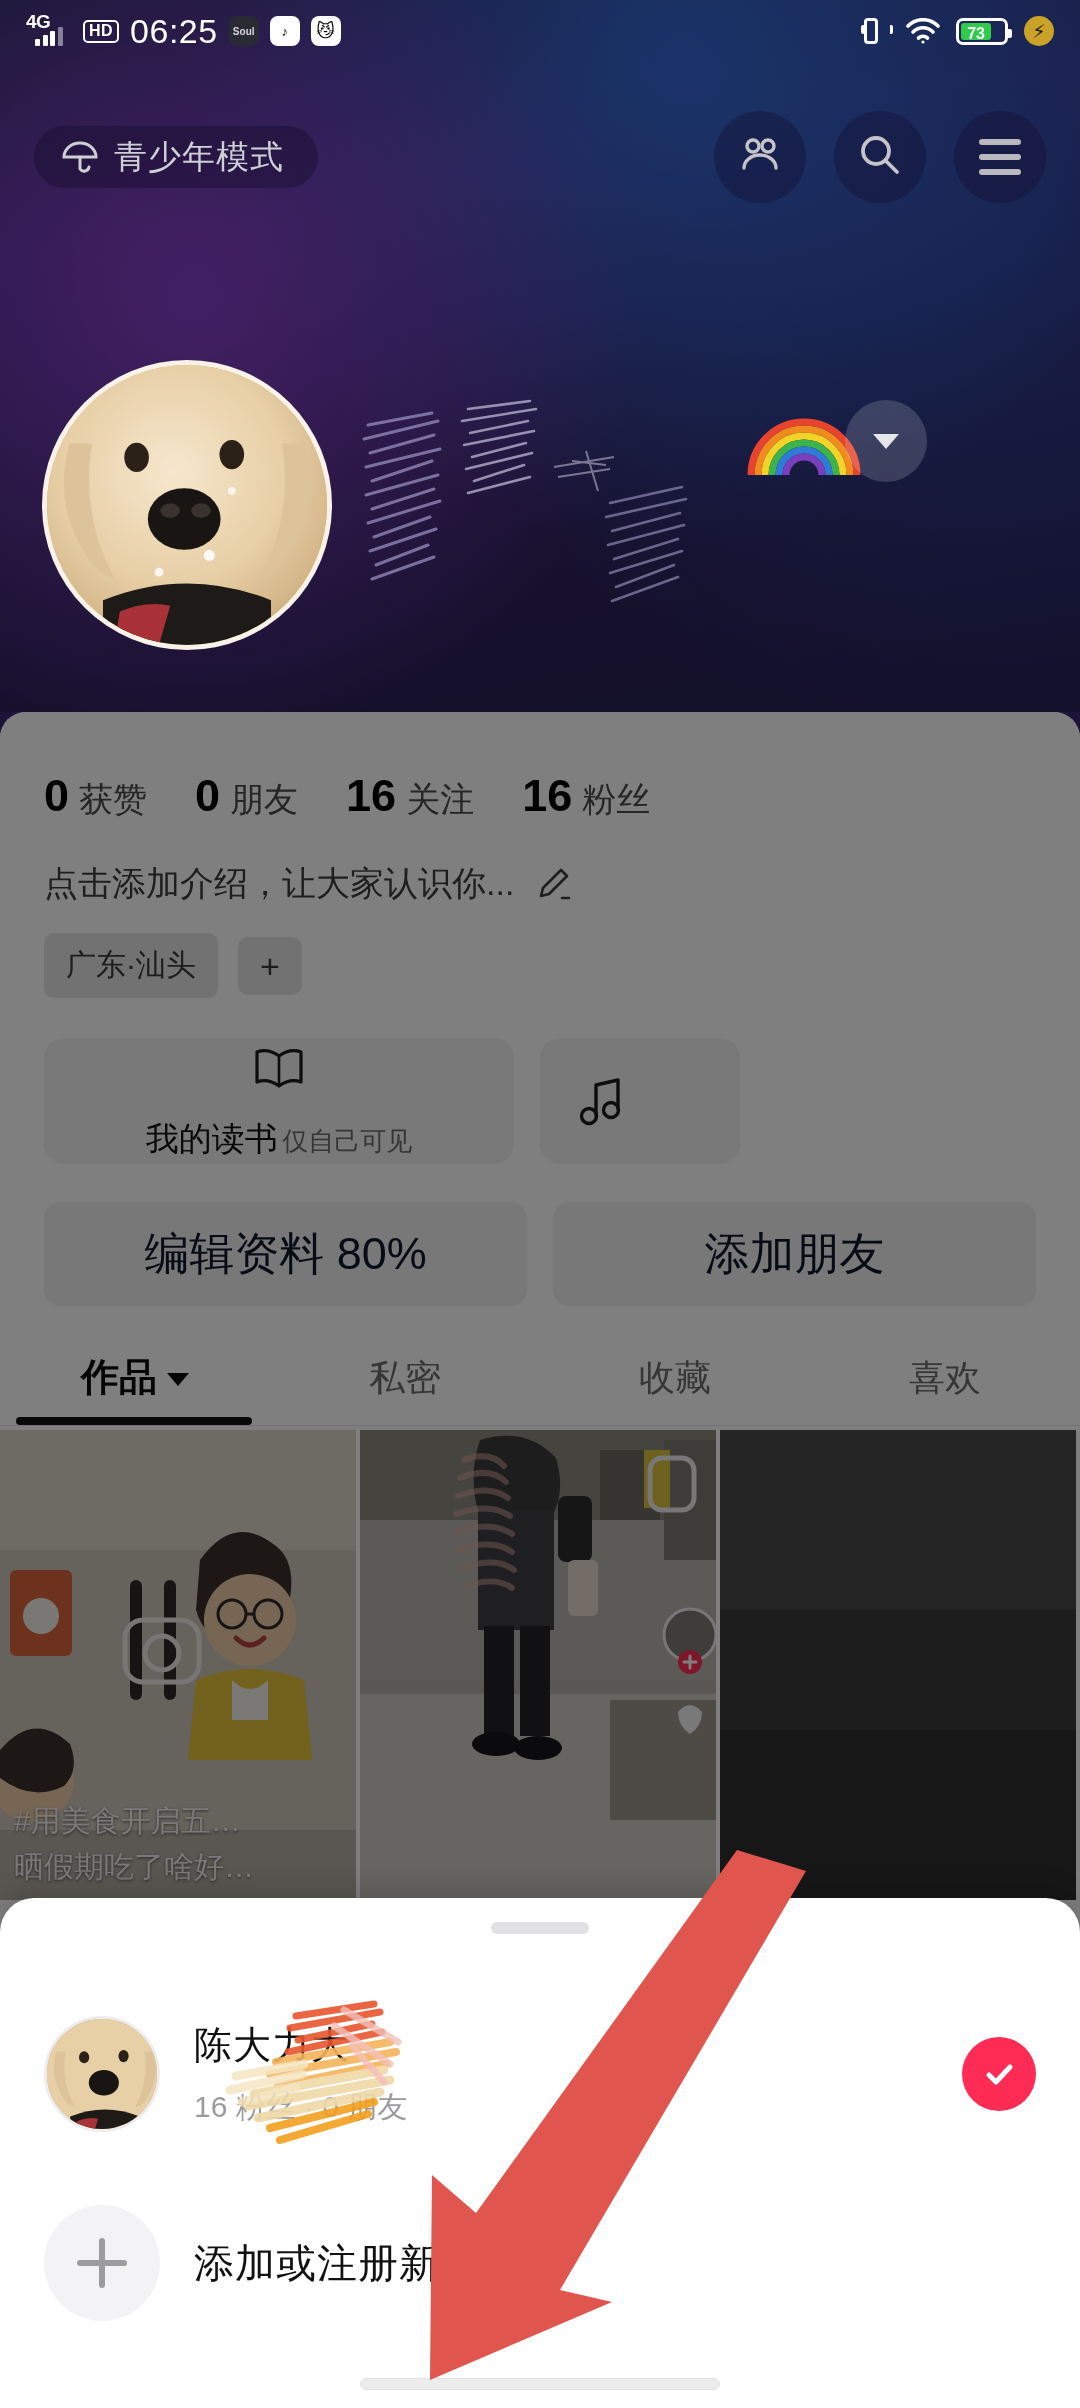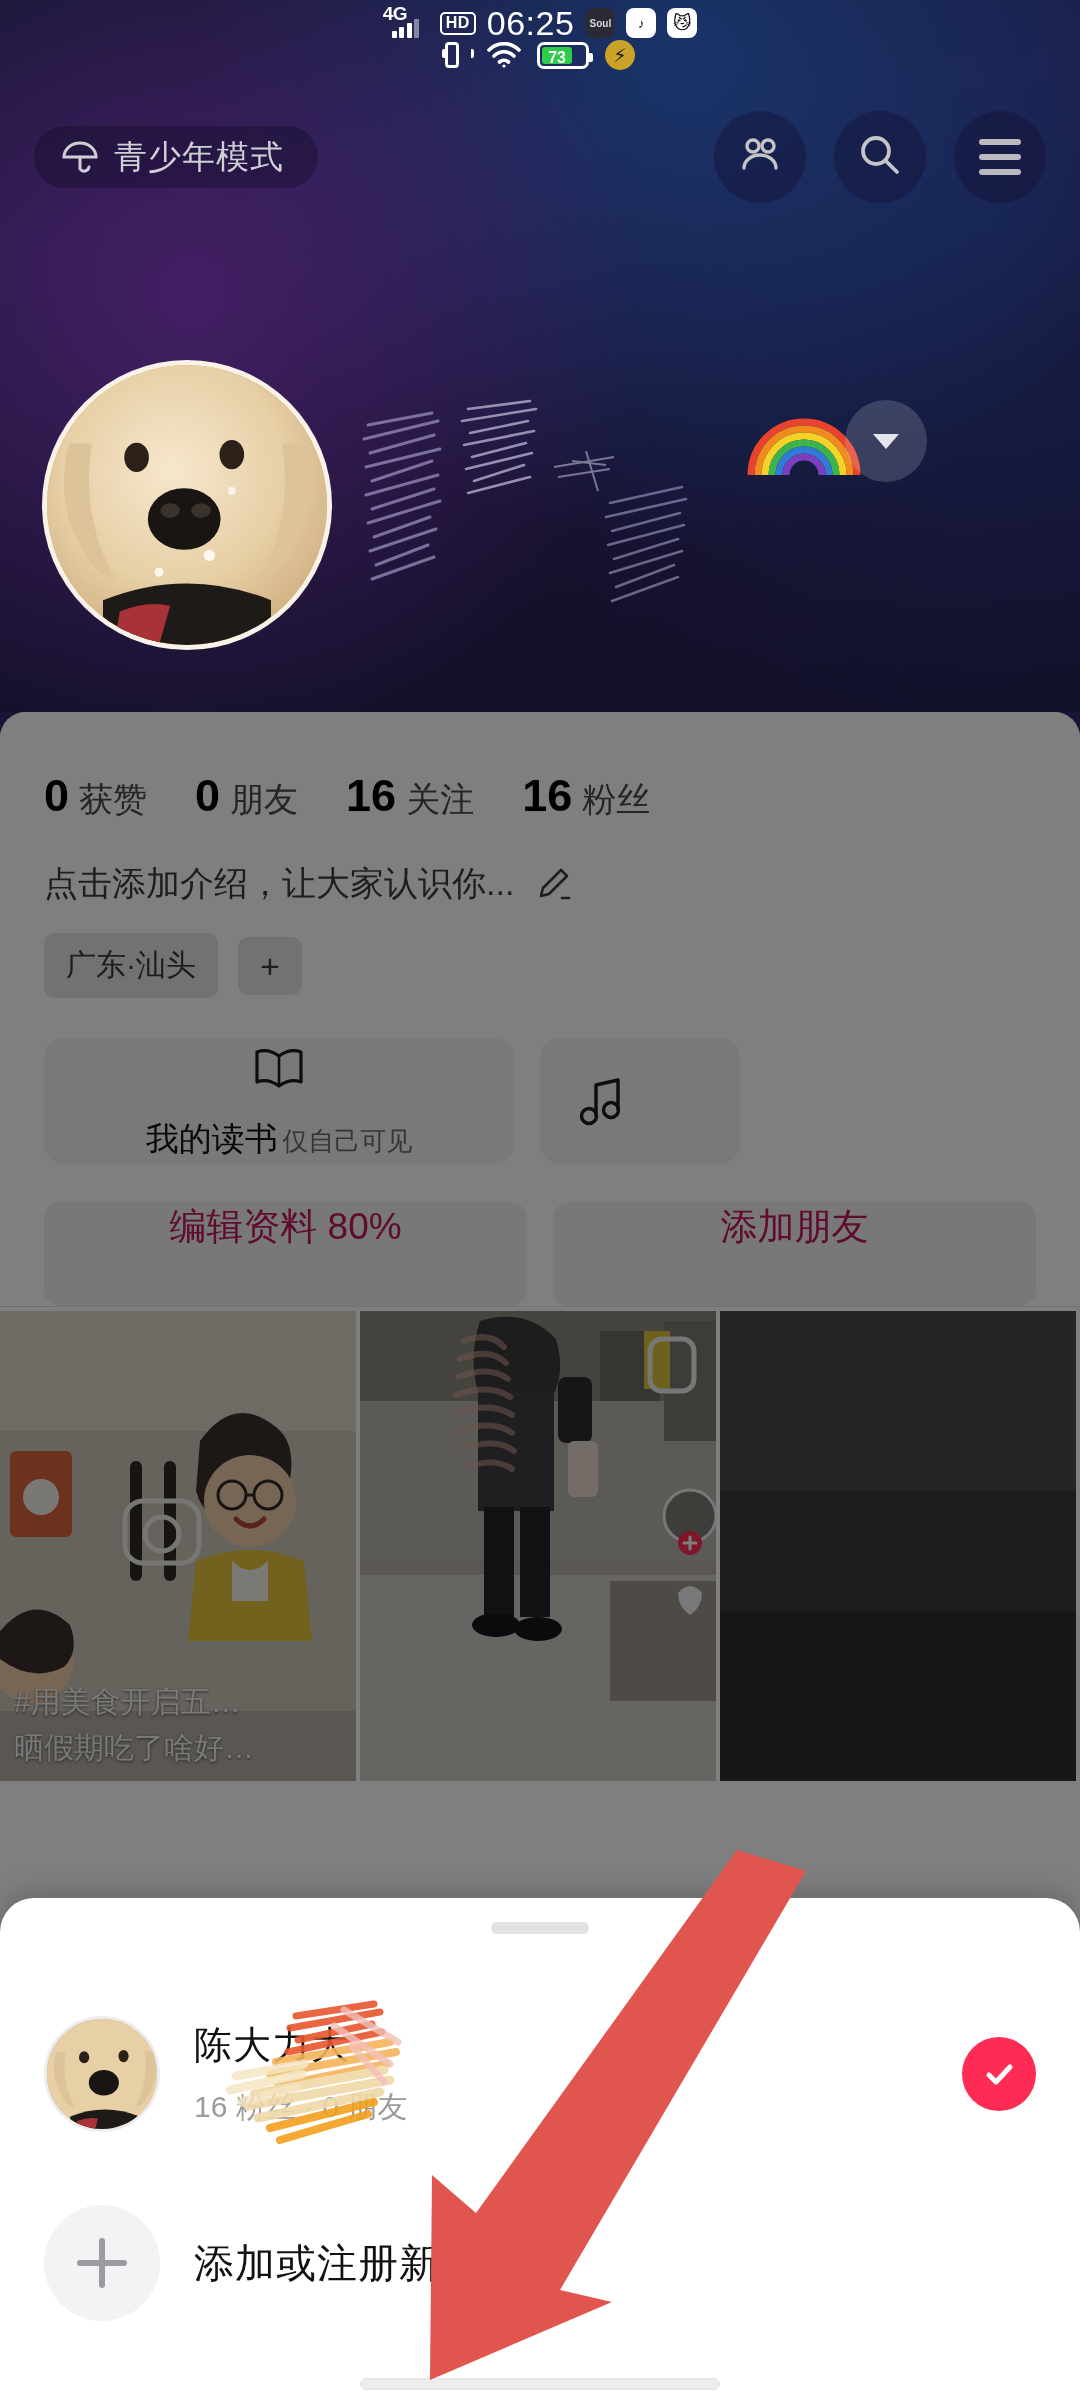--- a/index.html
+++ b/index.html
@@ -27,21 +27,21 @@
   }
   .cover-dim {
     position: absolute; left:0; top:0; width:1080px; height:712px;
     background: rgba(0,0,0,0.38);
   }
 
   
   .statusbar {
     position: absolute; left:0; top:0; width:1080px; height:62px;
     display:flex; align-items:center; justify-content:space-between;
-    padding: 6px 26px; z-index: 30; color:#fff;flex-direction:column;
+    padding: 12px 26px; z-index: 30; color:#fff;
   }
   .sb-left { display:flex; align-items:center; gap:11px; }
   .sb-right { display:flex; align-items:center; gap:16px; }
   .net-4g { position:relative; width:46px; height:34px; }
   .net-4g .lbl {
     position:absolute; left:0; top:-3px; font-size:19px; font-weight:700;
     letter-spacing:-0.5px; color:#fff;
   }
   .net-4g .bars { position:absolute; left:9px; bottom:2px; display:flex; align-items:flex-end; gap:2.5px; }
   .net-4g .bars i { display:block; width:5px; background:#fff; border-radius:1px; }
@@ -156,22 +156,22 @@
   .card-1 { width:470px; }
   .card-2 { width:470px;flex-direction:column; }
   .card-3 { width:200px; }
   .card-icon { width:60px; height:60px; flex:0 0 60px; }
   .card-txt .t { font-size:33px; color:#111; line-height:1.15; }
   .card-txt .s { font-size:26px; color:#6b6b6b; margin-top:6px; }
 
   .actions { display:flex; gap:26px; padding: 38px 44px 0 44px; }
   .action-btn {
     flex:1; height:104px; border-radius:16px; background:#f0f0f2;
-    display:flex; align-items:flex-start; justify-content:center;
-    font-size:37px; color:#be185d;
+    display:flex; align-items:center; justify-content:center;
+    font-size:45px; color:#0f172a;
   }
 
   .tabs { display:flex; align-items:flex-end; padding: 46px 0 0 0; position:relative; }
   .tab {
     flex:1; text-align:center; font-size:36px; color:#6d6d6d; padding-bottom:22px;
     display:flex; align-items:center; justify-content:center; gap:10px;
   }
   .tab.active { color:#0a0a0a; font-weight:700; font-size:38px; }
   .tab .caret-d {
     width:0; height:0; border-left:11px solid transparent; border-right:11px solid transparent;
@@ -460,20 +460,36 @@
 
     <div class="actions">
       <div class="action-btn">
         <span>编辑资料 80%</span>
       </div>
       <div class="action-btn">
         <span>添加朋友</span>
       </div>
     </div>
 
+    <div class="tabs">
+      <div class="tab active">
+        <span>作品</span>
+        <span class="caret-d"></span>
+      </div>
+      <div class="tab">
+        <span>私密</span>
+      </div>
+      <div class="tab">
+        <span>收藏</span>
+      </div>
+      <div class="tab">
+        <span>喜欢</span>
+      </div>
+      <div class="tab-underline"></div>
+    </div>
     <div class="tabs-divider"></div>
 
     <div class="grid">
       <div class="thumb">
         <svg width="356" height="470" viewBox="0 0 356 470" preserveAspectRatio="xMidYMid slice">
           <rect width="356" height="470" fill="#cdc6bb"></rect>
           <rect x="0" y="0" width="356" height="120" fill="#dcd6cb"></rect>
           <rect x="10" y="140" width="62" height="86" rx="6" fill="#d8643a"></rect>
           <circle cx="41" cy="186" r="18" fill="#f4f0e8"></circle>
           <rect x="130" y="150" width="12" height="120" rx="6" fill="#2d2a28"></rect>

